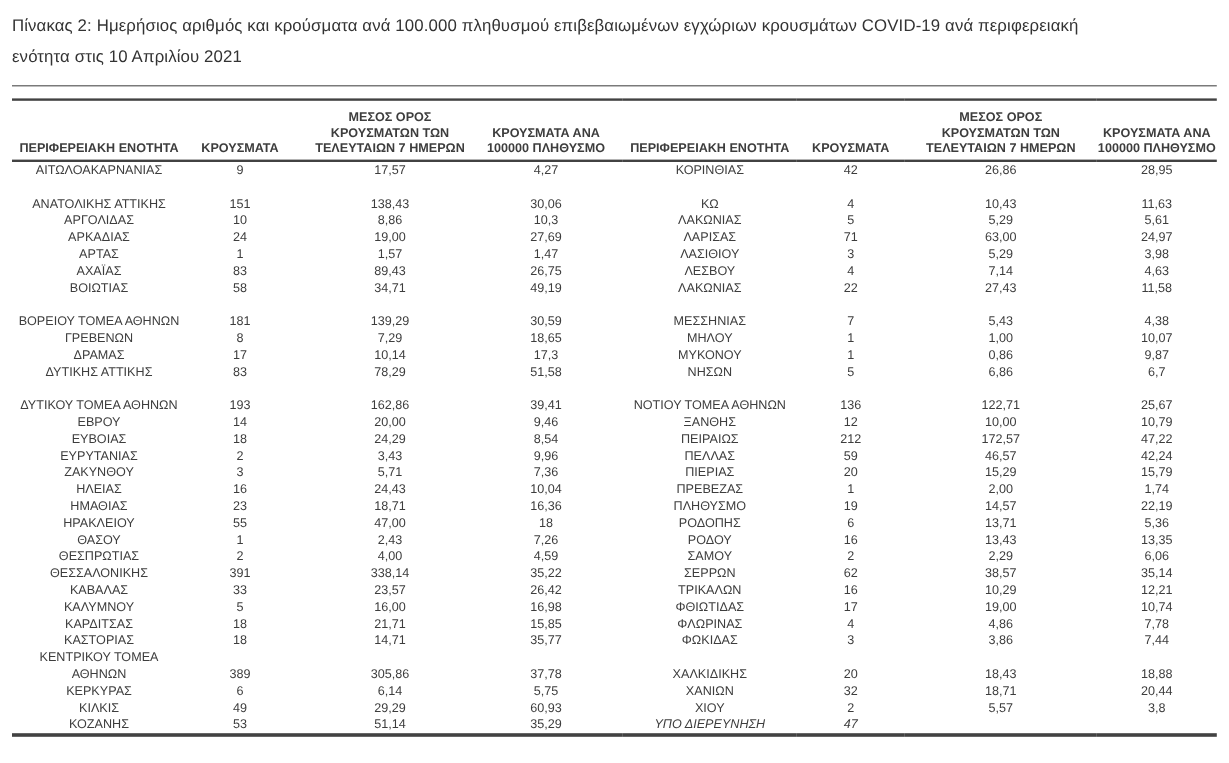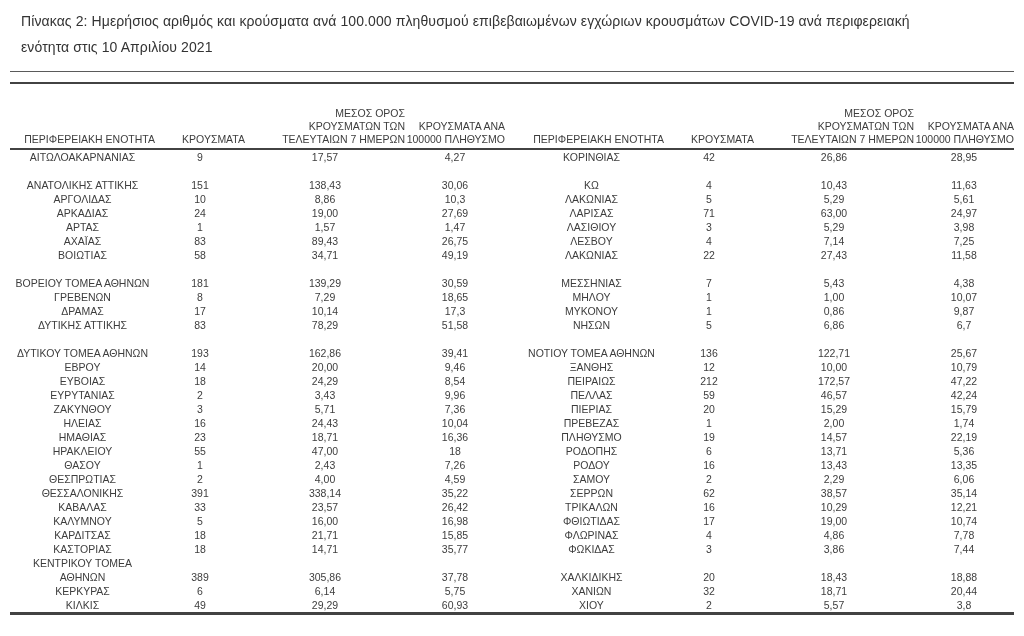--- a/index.html
+++ b/index.html
@@ -2,32 +2,32 @@
 <html><head>
 <meta charset="utf-8">
 <style>
   html, body { margin: 0; padding: 0; background: #ffffff; }
   body {
     width: 1024px; height: 636px; overflow: hidden;
     font-family: "Liberation Sans", "DejaVu Sans", sans-serif;
     color: #3a3a3a;
   }
   .page { padding: 8px 10px 0 10px; }
-  .title { font-size: 14px; line-height: 26px; color: #333333; letter-spacing: 0.1px; margin-left: 11px; }
+  .title { font-size: 14px; line-height: 26px; color: #333333; letter-spacing: 0.1px; }
   .rule-thin { height: 1px; background: #5a5a5a; margin-top: 11px; }
   table.covid {
     width: 1004px; margin-top: 10px;
     border-collapse: collapse; table-layout: fixed;
     border-top: 2px solid #424242;
     border-bottom: 3px solid #424242;
   }
   thead th {
-    font-weight: normal; font-size: 10.5px; line-height: 13px;
-    vertical-align: bottom; text-align: right;
-    padding: 23px 0 2px 0;
+    font-weight: bold; font-size: 10.5px; line-height: 13px;
+    vertical-align: bottom; text-align: center;
+    padding: 8px 0 2px 0;
     border-bottom: 2px solid #424242;
     color: #3d3d3d;
   }
   thead th div { white-space: nowrap; }
   tbody td {
     font-size: 10.5px; line-height: 14px; height: 14px;
     padding: 0; text-align: center; color: #3d3d3d;
     white-space: nowrap; overflow: visible;
   }
   td.italic { font-style: italic; }
@@ -161,21 +161,21 @@
         </tr>
         <tr data-name="table-row">
           <td data-name="region-cell">ΑΧΑΪΑΣ</td>
           <td data-name="cases-cell">83</td>
           <td data-name="avg7-cell">89,43</td>
           <td data-name="per100k-cell">26,75</td>
           <td data-name="gap-cell"></td>
           <td data-name="region-cell">ΛΕΣΒΟΥ</td>
           <td data-name="cases-cell">4</td>
           <td data-name="avg7-cell">7,14</td>
-          <td data-name="per100k-cell">7,25</td>
+          <td data-name="per100k-cell">4,63</td>
         </tr>
         <tr data-name="table-row">
           <td data-name="region-cell">ΒΟΙΩΤΙΑΣ</td>
           <td data-name="cases-cell">58</td>
           <td data-name="avg7-cell">34,71</td>
           <td data-name="per100k-cell">49,19</td>
           <td data-name="gap-cell"></td>
           <td data-name="region-cell">ΛΑΚΩΝΙΑΣ</td>
           <td data-name="cases-cell">22</td>
           <td data-name="avg7-cell">27,43</td>
@@ -449,16 +449,27 @@
           <td data-name="region-cell">ΚΙΛΚΙΣ</td>
           <td data-name="cases-cell">49</td>
           <td data-name="avg7-cell">29,29</td>
           <td data-name="per100k-cell">60,93</td>
           <td data-name="gap-cell"></td>
           <td data-name="region-cell">ΧΙΟΥ</td>
           <td data-name="cases-cell">2</td>
           <td data-name="avg7-cell">5,57</td>
           <td data-name="per100k-cell">3,8</td>
         </tr>
+        <tr data-name="table-row">
+          <td data-name="region-cell">ΚΟΖΑΝΗΣ</td>
+          <td data-name="cases-cell">53</td>
+          <td data-name="avg7-cell">51,14</td>
+          <td data-name="per100k-cell">35,29</td>
+          <td data-name="gap-cell"></td>
+          <td data-name="region-cell" class="italic">ΥΠΟ ΔΙΕΡΕΥΝΗΣΗ</td>
+          <td data-name="cases-cell" class="italic">47</td>
+          <td data-name="avg7-cell" class="italic"></td>
+          <td data-name="per100k-cell" class="italic"></td>
+        </tr>
       </tbody>
   </table>
 
 </div>
 
 </body></html>

